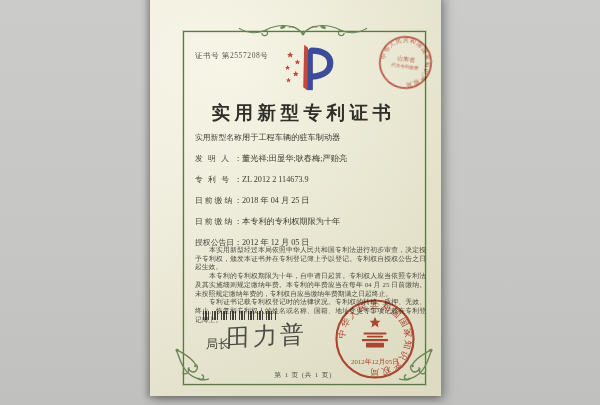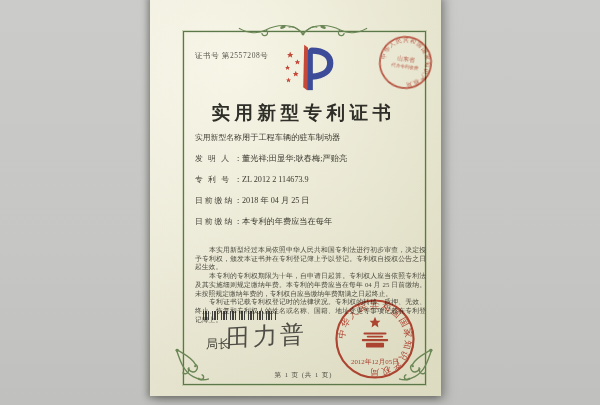--- a/index.html
+++ b/index.html
@@ -151,21 +151,24 @@
       <div class="field-row">
         <span class="f-label">发明人</span><span class="f-value">董光祥;田显华;耿春梅;严贻亮</span>
       </div>
       <div class="field-row">
         <span class="f-label">专利号</span><span class="f-value">ZL 2012 2 114673.9</span>
       </div>
       <div class="field-row">
         <span class="f-label">日前缴纳</span><span class="f-value">2018 年 04 月 25 日</span>
       </div>
       <div class="field-row">
-        <span class="f-label">日前缴纳</span><span class="f-value">本专利的年费应当在每年</span>
+        <span class="f-label">日前缴纳</span><span class="f-value">本专利的专利权期限为十年</span>
+      </div>
+      <div class="field-row">
+        <span class="f-label">授权公告日</span><span class="f-value">2012 年 12 月 05 日</span>
       </div>
     </div>
 
     <div class="bodytext">
       <p>本实用新型经过本局依照中华人民共和国专利法进行初步审查，决定授予专利权，颁发本证书并在专利登记簿上予以登记。专利权自授权公告之日起生效。</p>
       <p>本专利的专利权期限为十年，自申请日起算。专利权人应当依照专利法及其实施细则规定缴纳年费。本专利的年费应当在每年 04 月 25 日前缴纳。未按照规定缴纳年费的，专利权自应当缴纳年费期满之日起终止。</p>
       <p>专利证书记载专利权登记时的法律状况。专利权的转移、质押、无效、终止、恢复和专利权人的姓名或名称、国籍、地址变更等事项记载在专利登记簿上。</p>
     </div>
 
     <div class="barcode"></div>

